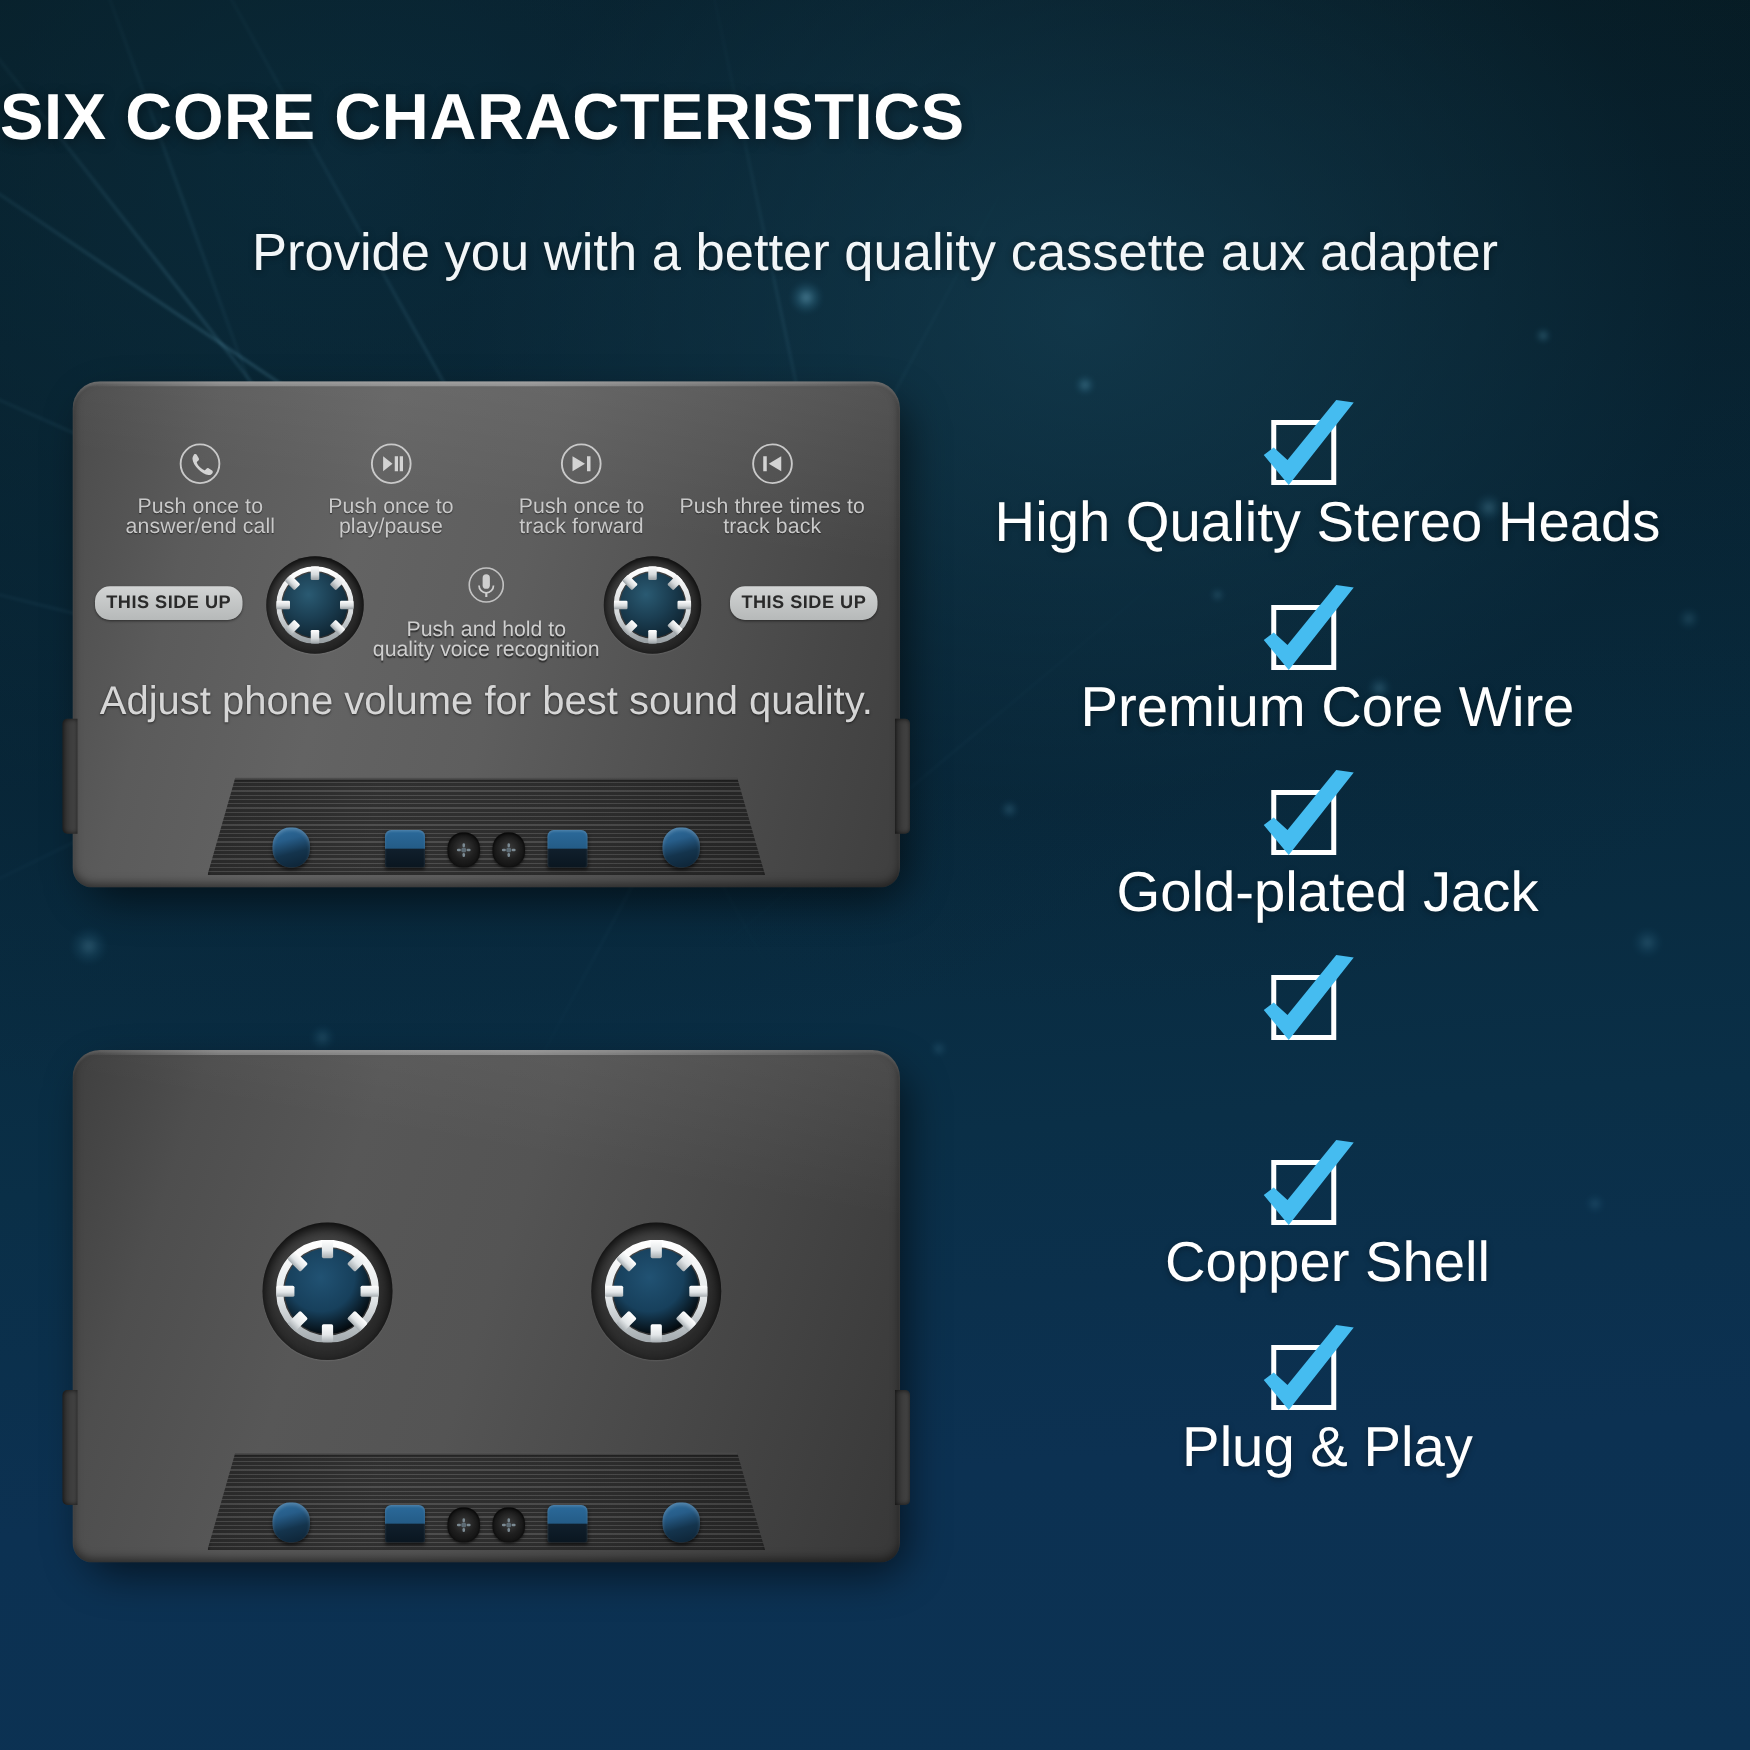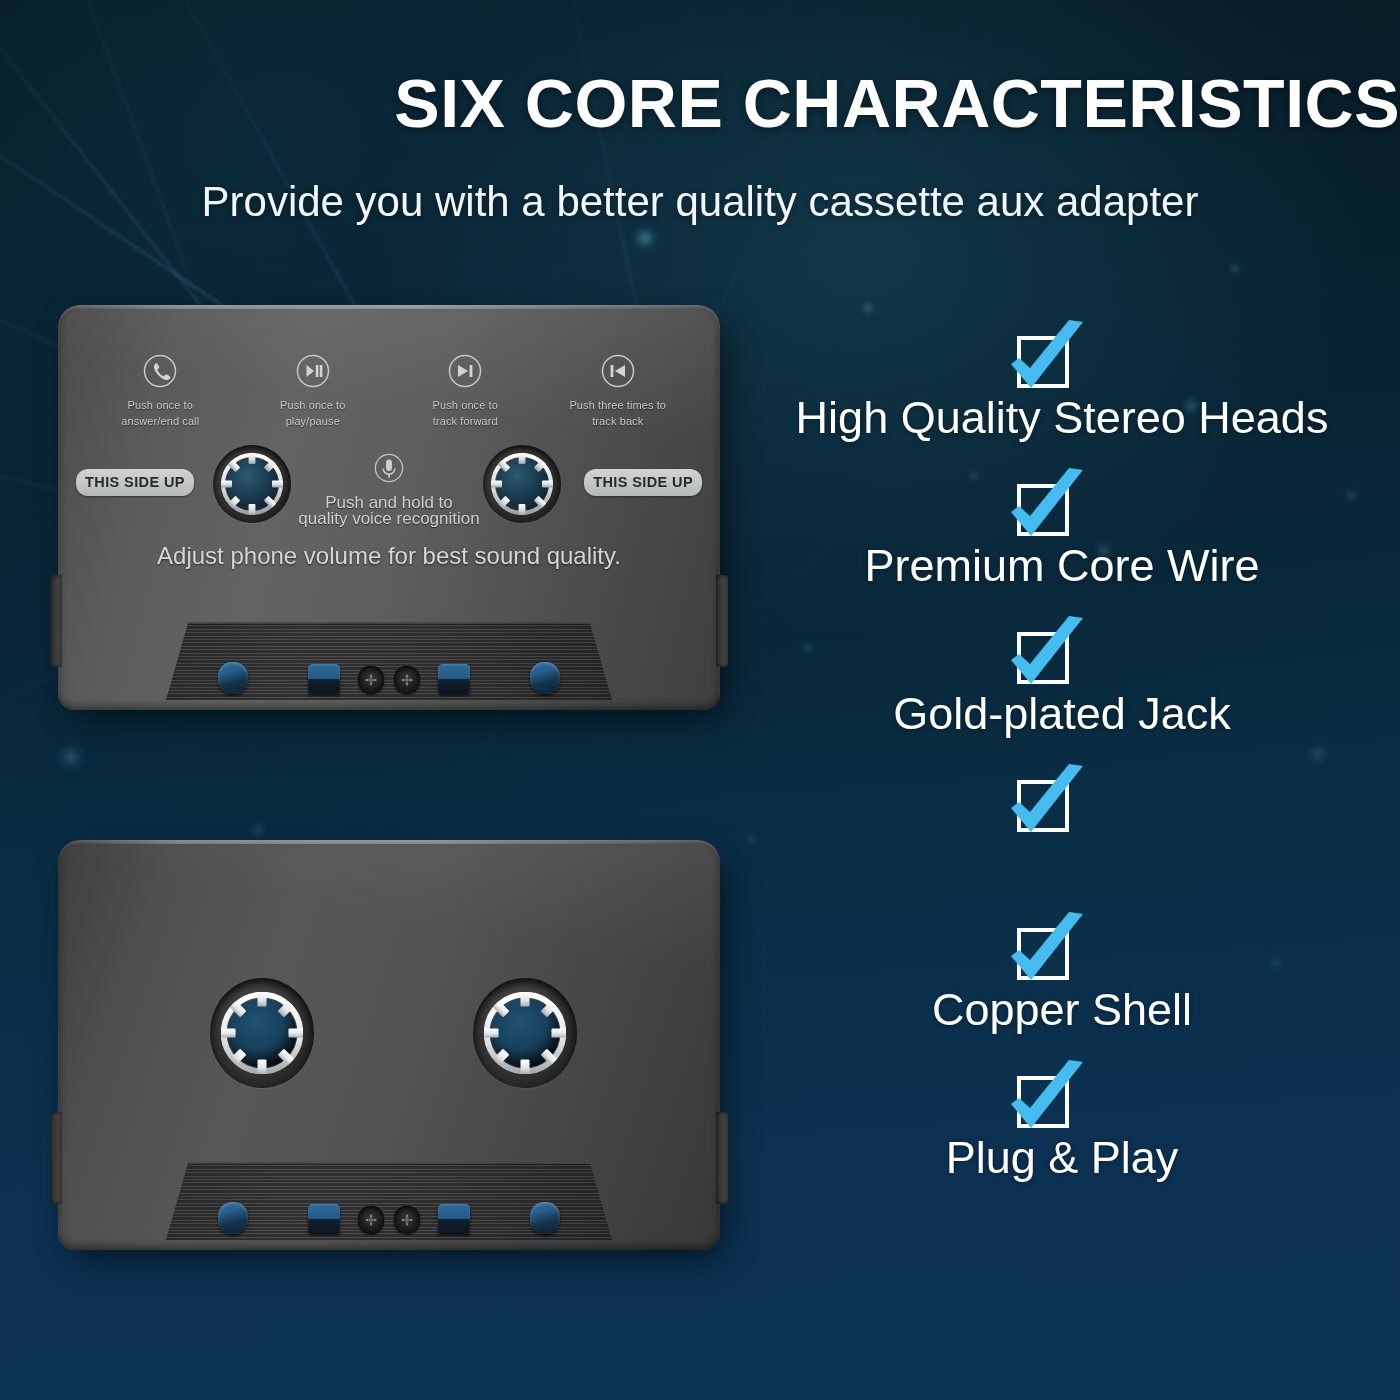--- a/index.html
+++ b/index.html
@@ -57,23 +57,23 @@
   .n9 { left:968px; top:470px; width:12px; height:12px; opacity:.26; }
   .n10{ left:462px; top:190px; width:14px; height:14px; opacity:.30; }
   .n11{ left:1342px;top:486px; width:18px; height:18px; opacity:.22; }
   .n12{ left:744px; top:832px; width:14px; height:14px; opacity:.20; }
   .n13{ left:248px; top:820px; width:20px; height:20px; opacity:.22; }
   .n14{ left:1268px;top:955px; width:16px; height:16px; opacity:.18; }
 
   
   .title {
     position:absolute; left:0; right:0; top:64px;
-    text-align:right;
+    text-align:left;
     color:#ffffff;
-    font-size:68px;
+    font-size:52px;
     font-weight:bold;
     letter-spacing:0.5px;
     transform:scaleX(1.0);
     white-space:nowrap;
     text-shadow:0 2px 10px rgba(0,0,0,0.45);
   }
   .subtitle {
     position:absolute; left:0; right:0; top:178px;
     text-align:center;
     color:#f2f6f8;
@@ -160,21 +160,21 @@
 
   
   .icon-row {
     position:absolute; left:0; right:0; top:48px;
     display:flex; justify-content:space-around;
     padding:0 26px;
   }
   .icon-cell { width:150px; text-align:center; }
   .ctrl-icon { display:block; margin:0 auto 8px; }
   .icon-text {
-    color:#c9c9c9; font-size:11px; line-height:16px;
+    color:#c9c9c9; font-size:17px; line-height:16px;
     letter-spacing:.1px;
     text-shadow:0 1px 1px rgba(0,0,0,0.55);
   }
 
   
   .side-up {
     position:absolute; top:164px;
     background:linear-gradient(180deg,#d2d4d4,#b6b9b9);
     color:#2a2a2a;
     font-size:14.5px; font-weight:bold;
@@ -198,21 +198,21 @@
   .mic-block { position:absolute; top:148px; left:0; right:0; text-align:center; }
   .mic-caption {
     color:#cfcfcf; font-size:17px; line-height:16px; margin-top:4px;
     text-shadow:0 1px 1px rgba(0,0,0,0.55);
   }
 
   .volume-note {
     position:absolute; left:0; right:0; top:237px;
     text-align:center;
     color:#d6d6d6;
-    font-size:24px;
+    font-size:32px;
     text-shadow:0 1px 2px rgba(0,0,0,0.6);
   }
 
   
   .rib-panel {
     position:absolute;
     bottom:10px;
     left:108px;
     width:446px;
     height:78px;

